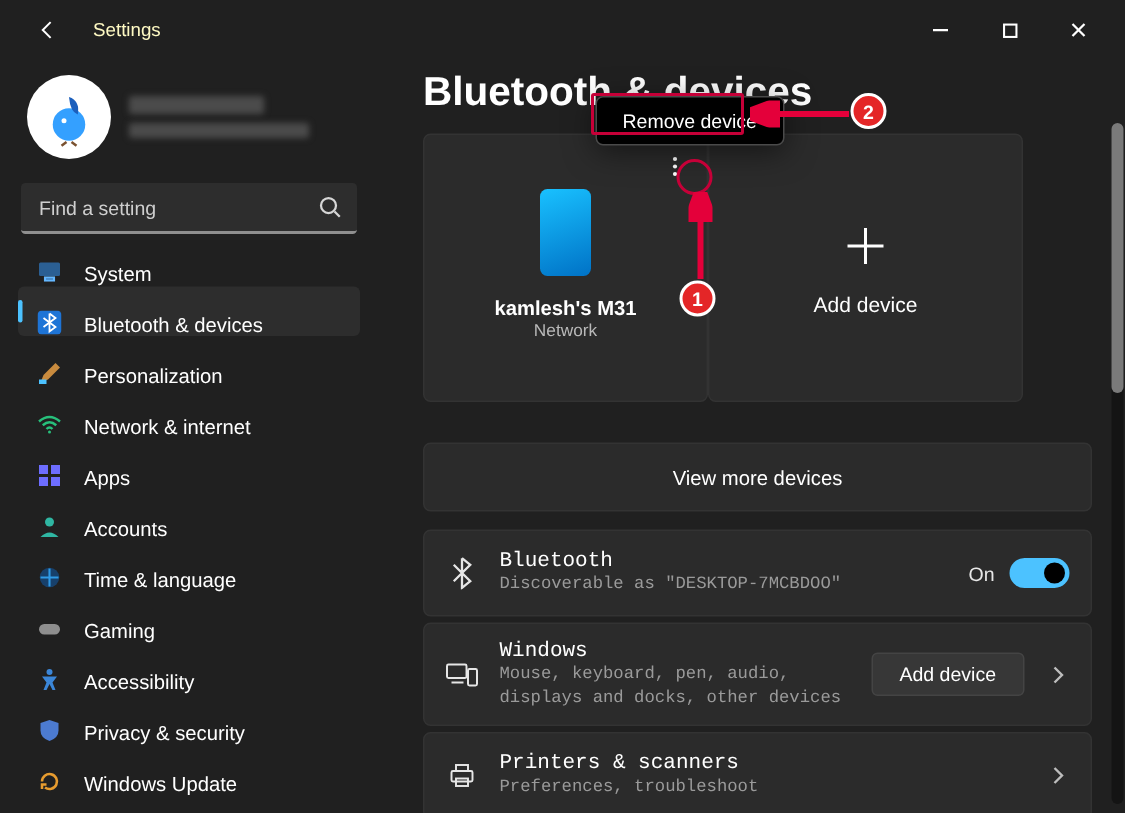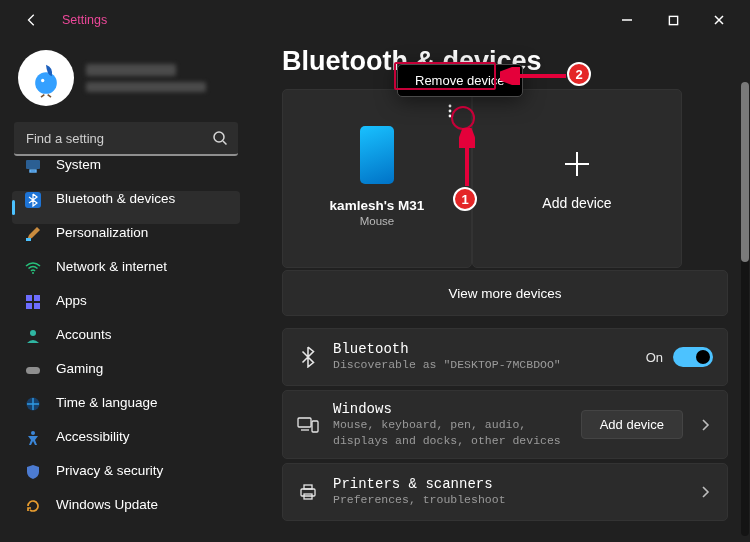--- a/index.html
+++ b/index.html
@@ -2,21 +2,21 @@
 <html><head>
 <meta charset="utf-8">
 <style>
   * { box-sizing: border-box; margin: 0; padding: 0; }
   html, body { width: 750px; height: 542px; overflow: hidden; font-family: "Segoe UI", Arial, sans-serif; }
   body { background: #202020; color: #ffffff; position: relative; }
 
   
   .titlebar { height: 40px; display: flex; align-items: center; padding: 0 8px 0 20px; }
   .tb-back { width: 24px; display:flex; align-items:center; justify-content:center; color:#fff; }
-  .tb-title { margin-left: 18px; font-size: 12.5px; font-weight: 500; color:#ec4899; }
+  .tb-title { margin-left: 18px; font-size: 12.5px; font-weight: 500; color:#fef9c3; }
   .tb-spacer { flex: 1; }
   .tb-btn { width: 46px; height: 32px; display:flex; align-items:center; justify-content:center; color:#fff; }
   .tb-btn svg, .tb-back svg { stroke: #ffffff; stroke-width: 1.5; fill: none; }
 
   
   .layout { display:flex; height: calc(100% - 40px); }
   .sidebar { width: 252px; flex: 0 0 252px; padding: 6px 12px 12px 12px; display:flex; flex-direction:column; }
   .main { flex:1; position:relative; padding: 4px 22px 12px 30px; overflow:hidden; }
 
   
@@ -28,41 +28,41 @@
   .redact-lines .l2 { width:120px; height:10px; background:#4b4b4b; filter: blur(2px); border-radius:2px; }
 
   
   .search { position:relative; margin: 2px 2px 1px 2px; }
   .search input { width:100%; height:34px; background:#2d2d2d; border:none; border-bottom:2px solid #8f8f8f; border-radius:3px; color:#cfcfcf; padding:0 34px 0 12px; font-size:13px; outline:none; }
   .search input::placeholder { color:#cfcfcf; }
   .search .s-icon { position:absolute; right:10px; top:8px; }
 
   
   .nav { display:flex; flex-direction:column; gap:1px; overflow:hidden; }
-  .nav-item { height:34px; border-radius:4px; display:flex; align-items:flex-start; gap:14px; padding:0 12px; font-size:13.5px; color:#ffffff; position:relative; }
+  .nav-item { height:34px; border-radius:4px; display:flex; align-items:flex-end; gap:14px; padding:0 12px; font-size:13.5px; color:#ffffff; position:relative; }
   .nav-item.active { background:#2d2d2d; }
   .nav-item.active::before { content:""; position:absolute; left:0; top:9px; bottom:9px; width:3px; border-radius:3px; background:#4cc2ff; }
   .nav-icon { width:18px; height:18px; display:flex; align-items:center; justify-content:center; }
 
   
   .page-title { font-size:27px; font-weight:600; margin: 2px 0 12px 0; }
 
   
   .cards { display:flex; gap:0; }
   .card { background:#2b2b2b; border:1px solid #333; border-radius:5px; height:179px; position:relative; display:flex; flex-direction:column; align-items:center; justify-content:flex-start; }
   .card.device { width:190px; padding-top:18px; }
   .card.add { width:210px; align-items:center; justify-content:center; gap:14px; }
   .phone { width:34px; height:58px; border-radius:5px; background:linear-gradient(160deg,#19c1ff 0%, #0072c6 100%); margin-top:18px; }
   .dev-name { font-size:13.5px; font-weight:600; margin-top:14px; }
   .dev-status { font-size:11.5px; color:#b9b9b9; margin-top:2px; }
   .card-more { position:absolute; top:10px; right:10px; width:22px; height:22px; display:flex; align-items:center; justify-content:center; border-radius:50%; }
   .plus-ic { width:34px; height:34px; }
 
   
-  .viewmore { margin-top:2px; height:46px; background:#2b2b2b; border:1px solid #333; border-radius:5px; display:flex; align-items:center; justify-content:center; font-size:13.5px; }
+  .viewmore { margin-top:27px; height:46px; background:#2b2b2b; border:1px solid #333; border-radius:5px; display:flex; align-items:center; justify-content:center; font-size:13.5px; }
 
   
   .rows { margin-top:12px; display:flex; flex-direction:column; gap:4px; }
   .row { min-height:58px; background:#2b2b2b; border:1px solid #333; border-radius:5px; display:flex; align-items:center; padding:10px 14px 10px 14px; gap:14px; }
   .row .r-icon { width:22px; height:22px; display:flex; align-items:center; justify-content:center; color:#e6e6e6; }
   .row .r-text { flex:1; display:flex; flex-direction:column;font-family:Liberation Mono, monospace; }
   .r-title { font-size:14px; }
   .r-sub { font-size:11.5px; color:#9a9a9a; line-height:1.35; }
   .toggle-wrap { display:flex; align-items:center; gap:10px; }
   .toggle-lbl { font-size:13px; color:#e8e8e8; }
@@ -194,34 +194,34 @@
         <span class="nav-icon">
             <svg width="16" height="16" viewBox="0 0 16 16" fill="#2fb6a2">
               <circle cx="8" cy="5" r="3"></circle>
               <path d="M2 15 q6 -6 12 0z"></path>
             </svg>
           </span>
         <span>Accounts</span>
       </div>
       <div class="nav-item">
         <span class="nav-icon">
-            <svg width="18" height="18" viewBox="0 0 18 18" fill="#8e8e8e">
-              <rect x="2" y="6" width="14" height="7" rx="3.5"></rect>
-            </svg>
-          </span>
-        <span>Gaming</span>
-      </div>
-      <div class="nav-item">
-        <span class="nav-icon">
             <svg width="16" height="16" viewBox="0 0 16 16" fill="none" stroke="#2f9ae6" stroke-width="1.4">
               <circle cx="8" cy="8" r="6.5" fill="#17406b" stroke="none"></circle>
               <path d="M8 2 v12 M2 8 h12" stroke="#2f9ae6"></path>
             </svg>
           </span>
         <span>Time &amp; language</span>
+      </div>
+      <div class="nav-item">
+        <span class="nav-icon">
+            <svg width="18" height="18" viewBox="0 0 18 18" fill="#8e8e8e">
+              <rect x="2" y="6" width="14" height="7" rx="3.5"></rect>
+            </svg>
+          </span>
+        <span>Gaming</span>
       </div>
       <div class="nav-item">
         <span class="nav-icon">
             <svg width="16" height="16" viewBox="0 0 16 16" fill="#3b86d8">
               <circle cx="8" cy="3" r="2"></circle>
               <path d="M3 6 h10 l-3 4 2 5 h-2 l-2 -4 -2 4 h-2 l2 -5z"></path>
             </svg>
           </span>
         <span>Accessibility</span>
       </div>
@@ -252,21 +252,21 @@
       <div class="card device">
         <div class="card-more">
           <svg width="4" height="14" viewBox="0 0 4 14" fill="#ffffff">
               <circle cx="2" cy="2" r="1.4"></circle>
               <circle cx="2" cy="7" r="1.4"></circle>
               <circle cx="2" cy="12" r="1.4"></circle>
             </svg>
         </div>
         <div class="phone"></div>
         <div class="dev-name">kamlesh's M31</div>
-        <div class="dev-status">Mouse</div>
+        <div class="dev-status">Network</div>
       </div>
       <div class="card add">
         <svg class="plus-ic" viewBox="0 0 34 34" stroke="#ffffff" stroke-width="2" fill="none">
             <path d="M17 5 V29 M5 17 H29"></path>
           </svg>
         <div style="font-size:14px;">Add device</div>
       </div>
     </div>
 
     <div class="viewmore">

